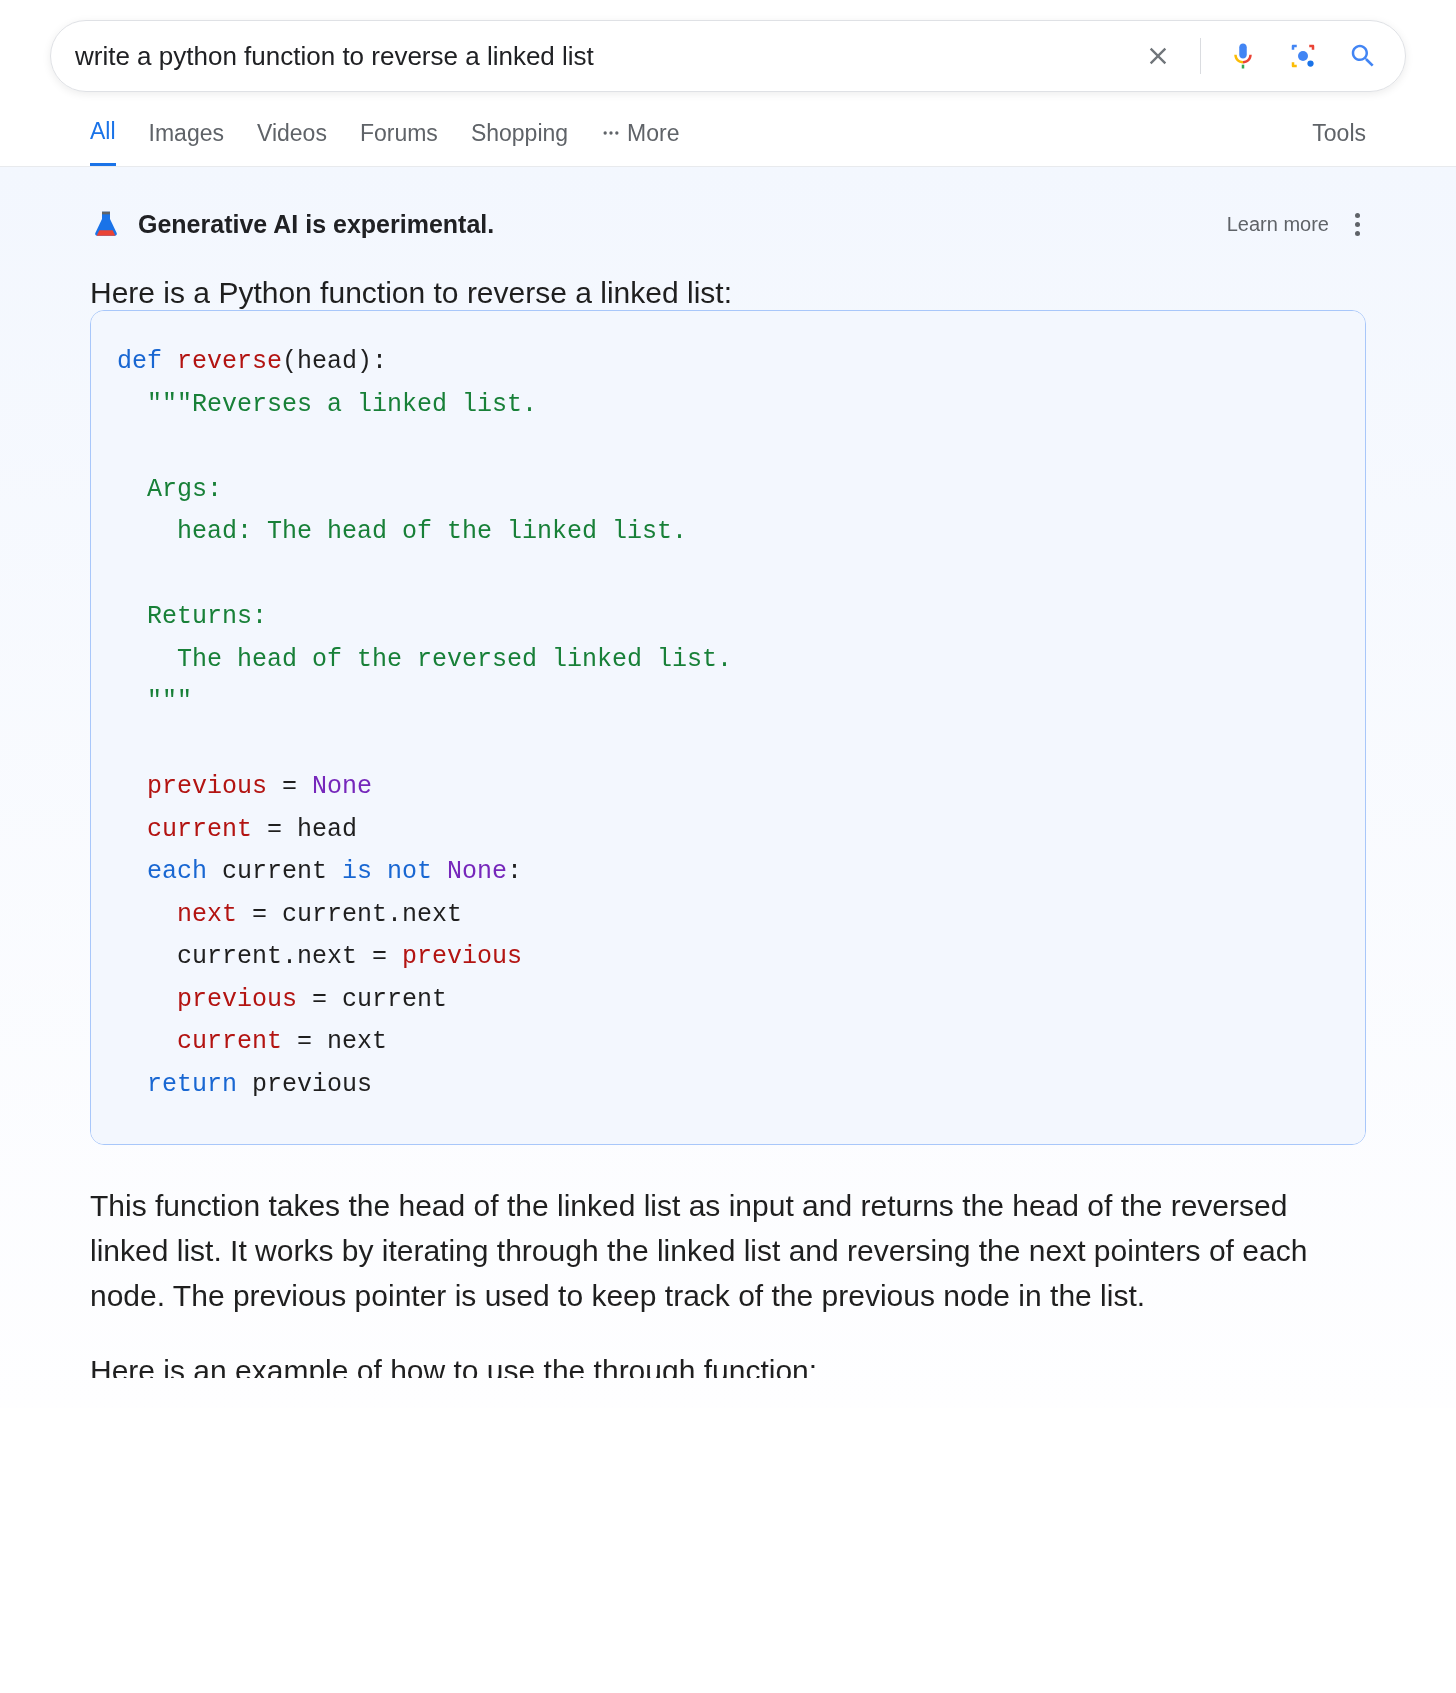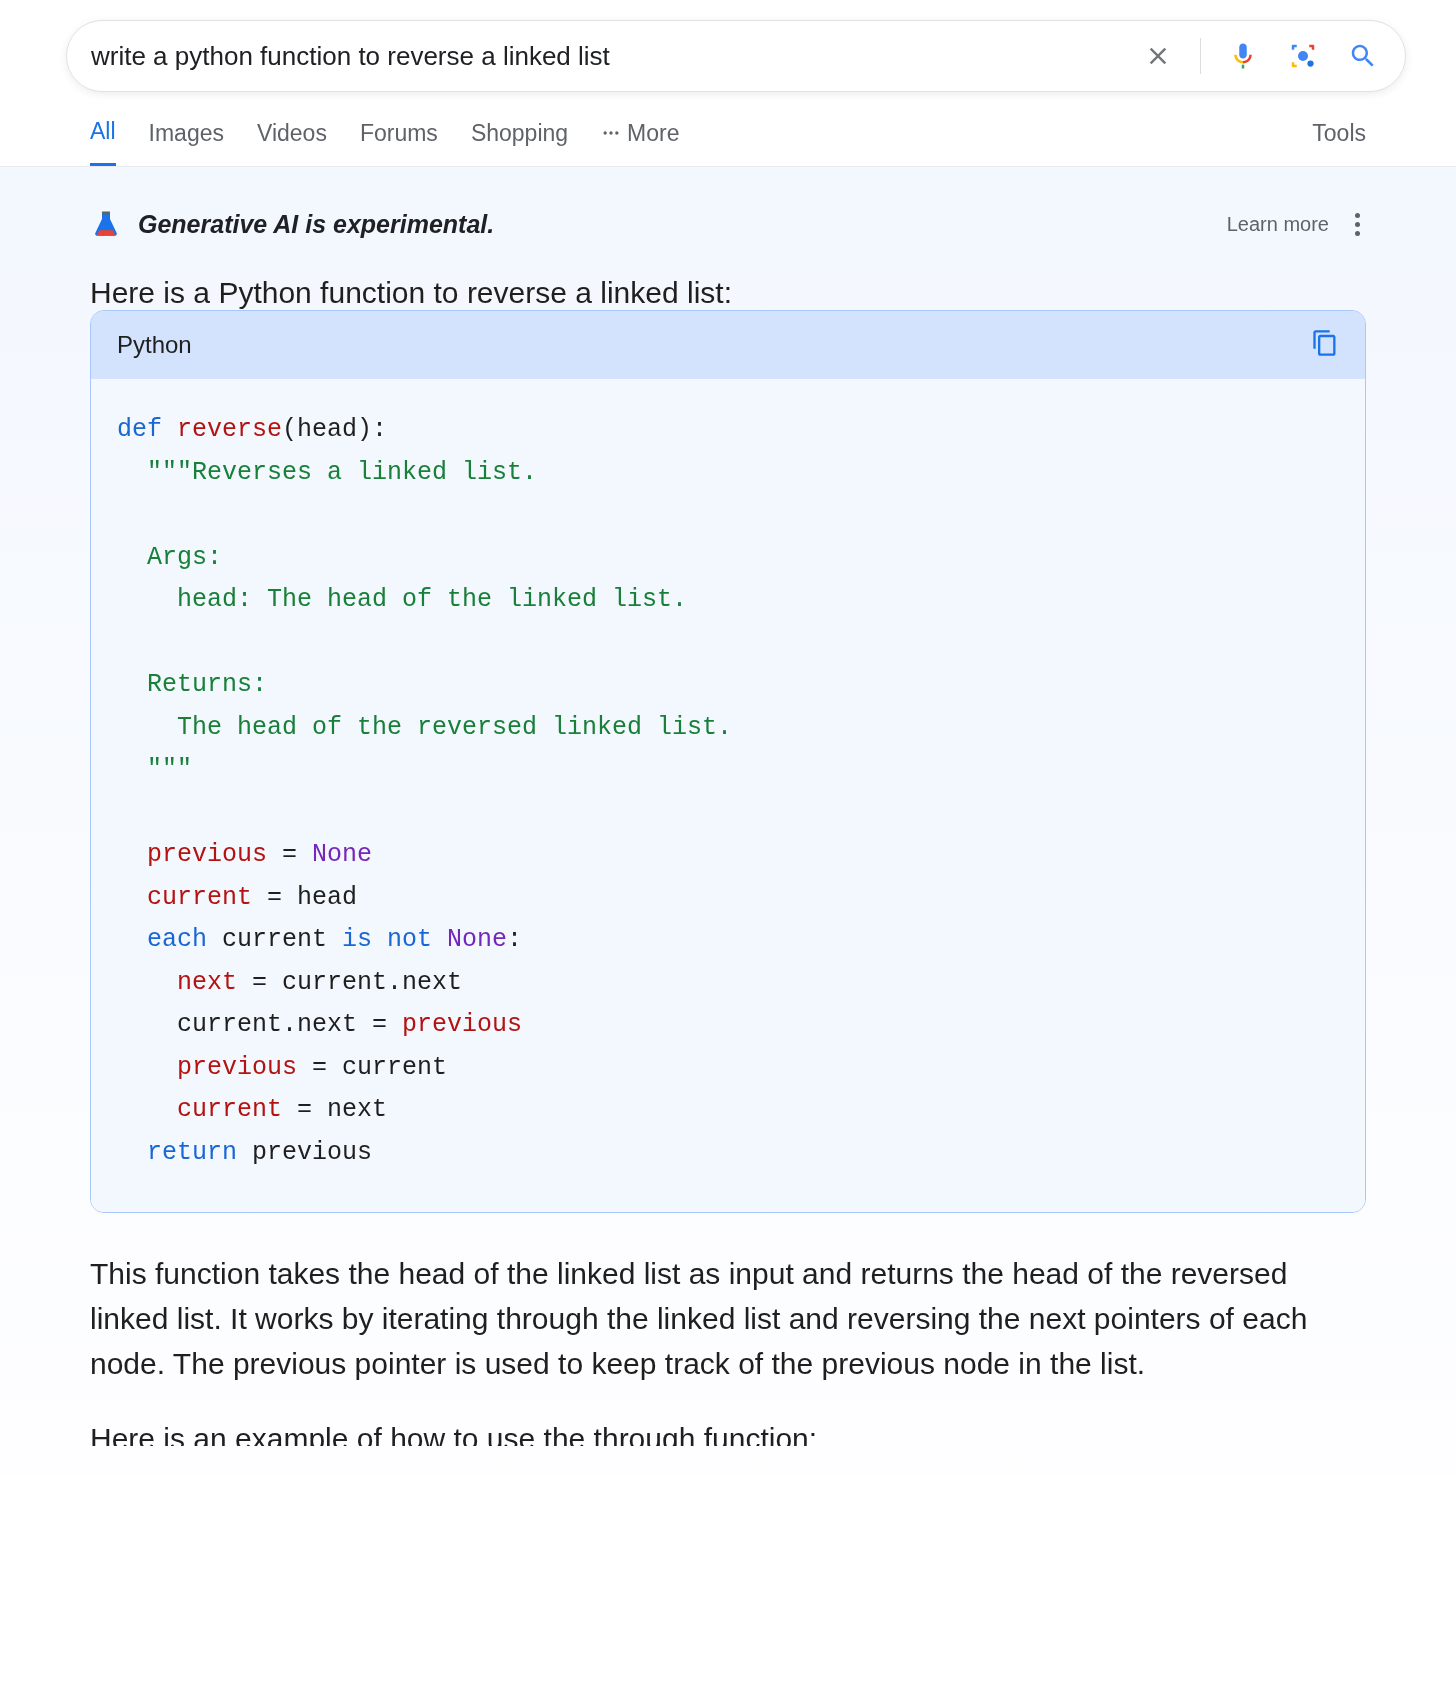--- a/index.html
+++ b/index.html
@@ -4,21 +4,20 @@
 <style>
   * { box-sizing: border-box; margin: 0; padding: 0; }
   body {
     font-family: Arial, sans-serif;
     background: #fff;
     width: 1456px;
   }
   .search-bar-wrapper {
     padding: 20px 50px 0 50px;
     background: #fff;
-    margin-left: 16px;
   }
   .search-bar {
     display: flex;
     align-items: center;
     border: 1px solid #dfe1e5;
     border-radius: 40px;
     padding: 12px 24px;
     box-shadow: 0 2px 8px rgba(0,0,0,0.08);
     height: 72px;
   }
@@ -86,21 +85,20 @@
   .ai-header {
     display: flex;
     align-items: center;
     justify-content: space-between;
     margin-bottom: 34px;
   }
   .ai-header-left {
     display: flex;
     align-items: center;
     gap: 16px;
-    font-style: italic;
   }
   .ai-exp-text {
     font-size: 25px;
     color: #202124;
     font-weight: 600;
   }
   .ai-header-right {
     display: flex;
     align-items: center;
     gap: 20px;
@@ -253,28 +251,20 @@
         <span></span>
           <span></span>
           <span></span>
       </div>
     </div>
   </div>
 
   <div class="ai-intro">Here is a Python function to reverse a linked list:</div>
 
   <div class="code-block">
-    <div class="code-header">
-      <span class="code-lang">Python</span>
-      <div class="copy-btn">
-        <svg width="28" height="28" viewBox="0 0 24 24">
-            <path fill="#1a73e8" d="M16 1H4c-1.1 0-2 .9-2 2v14h2V3h12V1zm3 4H8c-1.1 0-2 .9-2 2v14c0 1.1.9 2 2 2h11c1.1 0 2-.9 2-2V7c0-1.1-.9-2-2-2zm0 16H8V7h11v14z"></path>
-          </svg>
-      </div>
-    </div>
     <div class="code-body"><span class="kw">def</span><span class="fn"> reverse</span><span>(head):</span>
 <span class="str">  """Reverses a linked list.</span>
 <span class="str"></span>
 <span class="str">  Args:</span>
 <span class="str">    head: The head of the linked list.</span>
 <span class="str"></span>
 <span class="str">  Returns:</span>
 <span class="str">    The head of the reversed linked list.</span>
 <span class="str">  """</span>
 <span></span>

